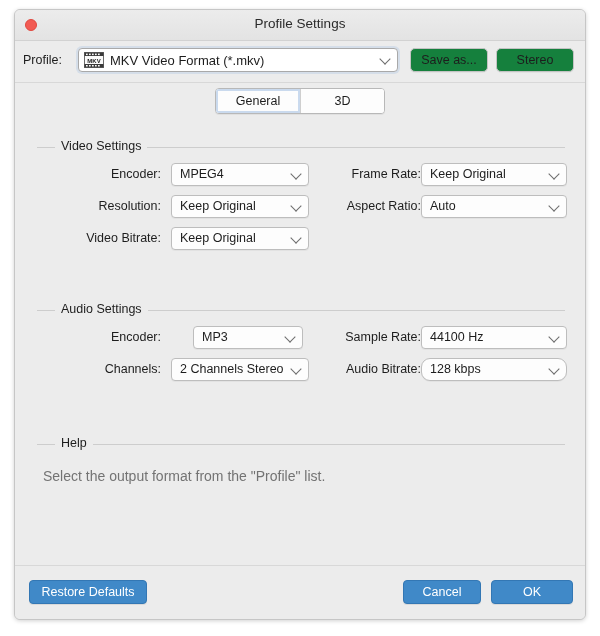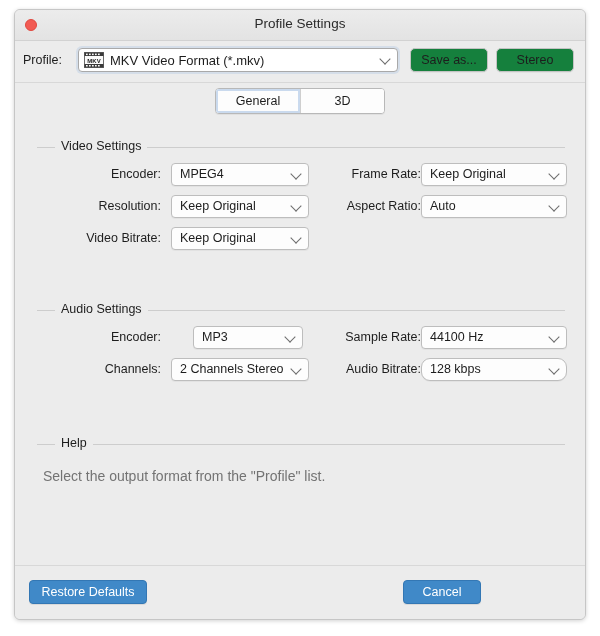--- a/index.html
+++ b/index.html
@@ -373,15 +373,16 @@
 
   <div class="group" style="top:434px;">
     <div class="group-line"></div>
     <div class="group-title">Help</div>
   </div>
   <div class="help-text">Select the output format from the "Profile" list.</div>
 
   <div class="footer">
     <div class="bluebtn" id="cancel-button">Cancel</div>
     <div class="bluebtn" id="restore-defaults-button">Restore Defaults</div>
+    <div class="bluebtn" id="ok-button">OK</div>
   </div>
 
 </div>
 
 </body></html>

